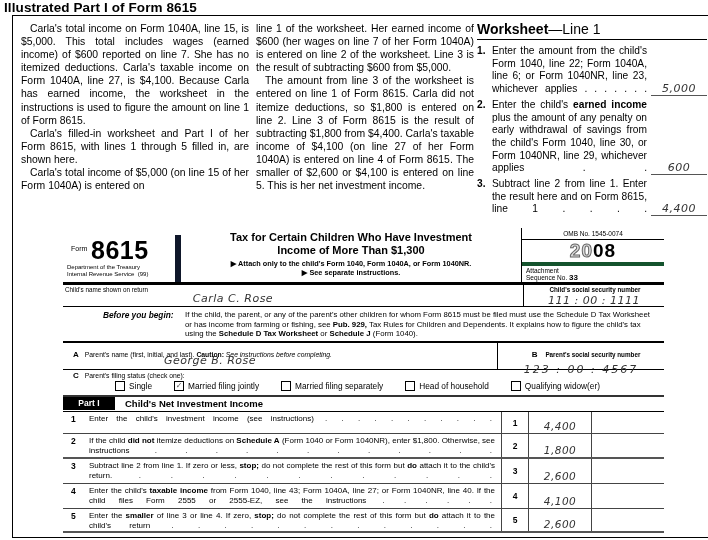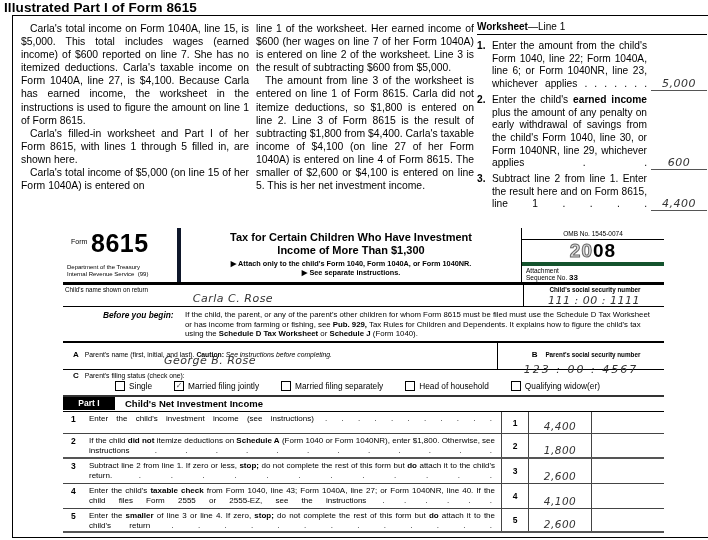--- a/index.html
+++ b/index.html
@@ -12,34 +12,34 @@
   
   #outer-box{left:12px;top:15px;width:698px;height:521px;border:1px solid #000;}
   
   .col{position:absolute;top:6px;font-size:10.4px;line-height:13.1px;text-align:justify;}
   #col1{left:8px;width:228px;}
   #col2{left:243px;width:218px;}
   .para{margin:0;}
   .para.indent{text-indent:9px;}
   
   #ws{left:464px;top:5px;width:230px;}
-  #ws-head{font-size:10px;padding-bottom:2px;}
+  #ws-head{font-size:14px;padding-bottom:2px;}
   #ws-head b{font-weight:bold;}
   #ws-rule{border-top:1.4px solid #000;margin-bottom:5px;}
   .ws-item{display:flex;margin-bottom:3px;}
   .ws-num{width:15px;font-weight:bold;font-size:10.2px;line-height:12.7px;flex:none;}
   .ws-text{flex:1;font-size:10.2px;line-height:12.7px;text-align:justify;text-align-last:justify;}
   .ws-val{width:56px;flex:none;display:flex;align-items:flex-end;justify-content:center;
           border-bottom:1px solid #555;margin-left:4px;padding-bottom:0px;}
   .hand{font-family:"DejaVu Sans",sans-serif;font-style:italic;color:#333;letter-spacing:.5px;}
   .ws-val .hand{font-size:11px;line-height:12px;}
   
   #form{left:50px;top:212px;width:601px;}
   #f-header{display:flex;height:57px;border-bottom:3px solid #000;box-sizing:border-box;}
-  #fh-left{width:118px;flex:none;border-right:4px solid #0f172a;position:relative;}
+  #fh-left{width:118px;flex:none;border-right:6px solid #0f172a;position:relative;margin-top:7px;}
   .form-word{font-size:7px;position:absolute;left:8px;top:10px;}
   .form-number{font-size:25px;font-weight:bold;position:absolute;left:28px;top:1px;letter-spacing:.5px;}
   .dept{position:absolute;left:4px;bottom:4px;font-size:6px;line-height:7px;}
   #fh-center{flex:1;text-align:center;padding-top:3px;}
   .f-title{font-size:11px;font-weight:bold;line-height:13px;}
   .f-note{font-size:7.3px;font-weight:bold;margin-top:2px;}
   .f-note2{font-size:7.3px;font-weight:bold;}
   #fh-right{width:143px;flex:none;border-left:1px solid #000;font-size:6.5px;box-sizing:border-box;}
   .omb{text-align:center;padding:2px 0 2px;border-bottom:1px solid #000;}
   .yearbox{text-align:center;border-bottom:4px solid #14532d;padding:0;}
@@ -248,21 +248,21 @@
         </div>
         <div class="line-row" style="height: 25px;">
           <div class="lr-text"><span class="lr-num">3</span><span>Subtract line 2 from line 1. If zero or less, </span><b>stop;</b><span> do not complete the rest of this form but </span><b>do</b><span> attach it to the child's return.</span><span class="dots"> . . . . . . . . . . . .</span></div>
           <div class="gcell g-num">3</div>
           <div class="gcell g-amt">
             <span class="hand">2,600</span>
           </div>
           <div class="gcell g-cents"></div>
         </div>
         <div class="line-row" style="height: 25px;">
-          <div class="lr-text"><span class="lr-num">4</span><span>Enter the child's </span><b>taxable check</b><span> from Form 1040, line 43; Form 1040A, line 27; or Form 1040NR, line 40. If the child files Form 2555 or 2555-EZ, see the instructions</span><span class="dots"> . . . . . .</span></div>
+          <div class="lr-text"><span class="lr-num">4</span><span>Enter the child's </span><b>taxable income</b><span> from Form 1040, line 43; Form 1040A, line 27; or Form 1040NR, line 40. If the child files Form 2555 or 2555-EZ, see the instructions</span><span class="dots"> . . . . . .</span></div>
           <div class="gcell g-num">4</div>
           <div class="gcell g-amt">
             <span class="hand">4,100</span>
           </div>
           <div class="gcell g-cents"></div>
         </div>
         <div class="line-row thick" style="height: 24px;">
           <div class="lr-text"><span class="lr-num">5</span><span>Enter the </span><b>smaller</b><span> of line 3 or line 4. If zero, </span><b>stop;</b><span> do not complete the rest of this form but </span><b>do</b><span> attach it to the child's return</span><span class="dots"> . . . . . . . . . . . . .</span></div>
           <div class="gcell g-num">5</div>
           <div class="gcell g-amt">

